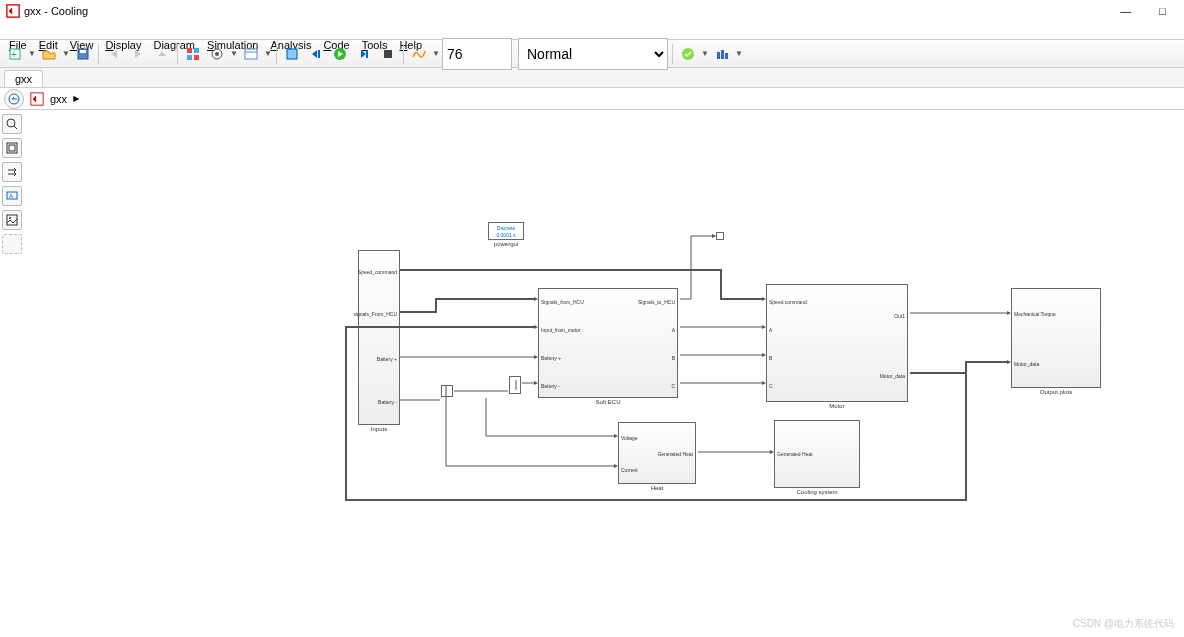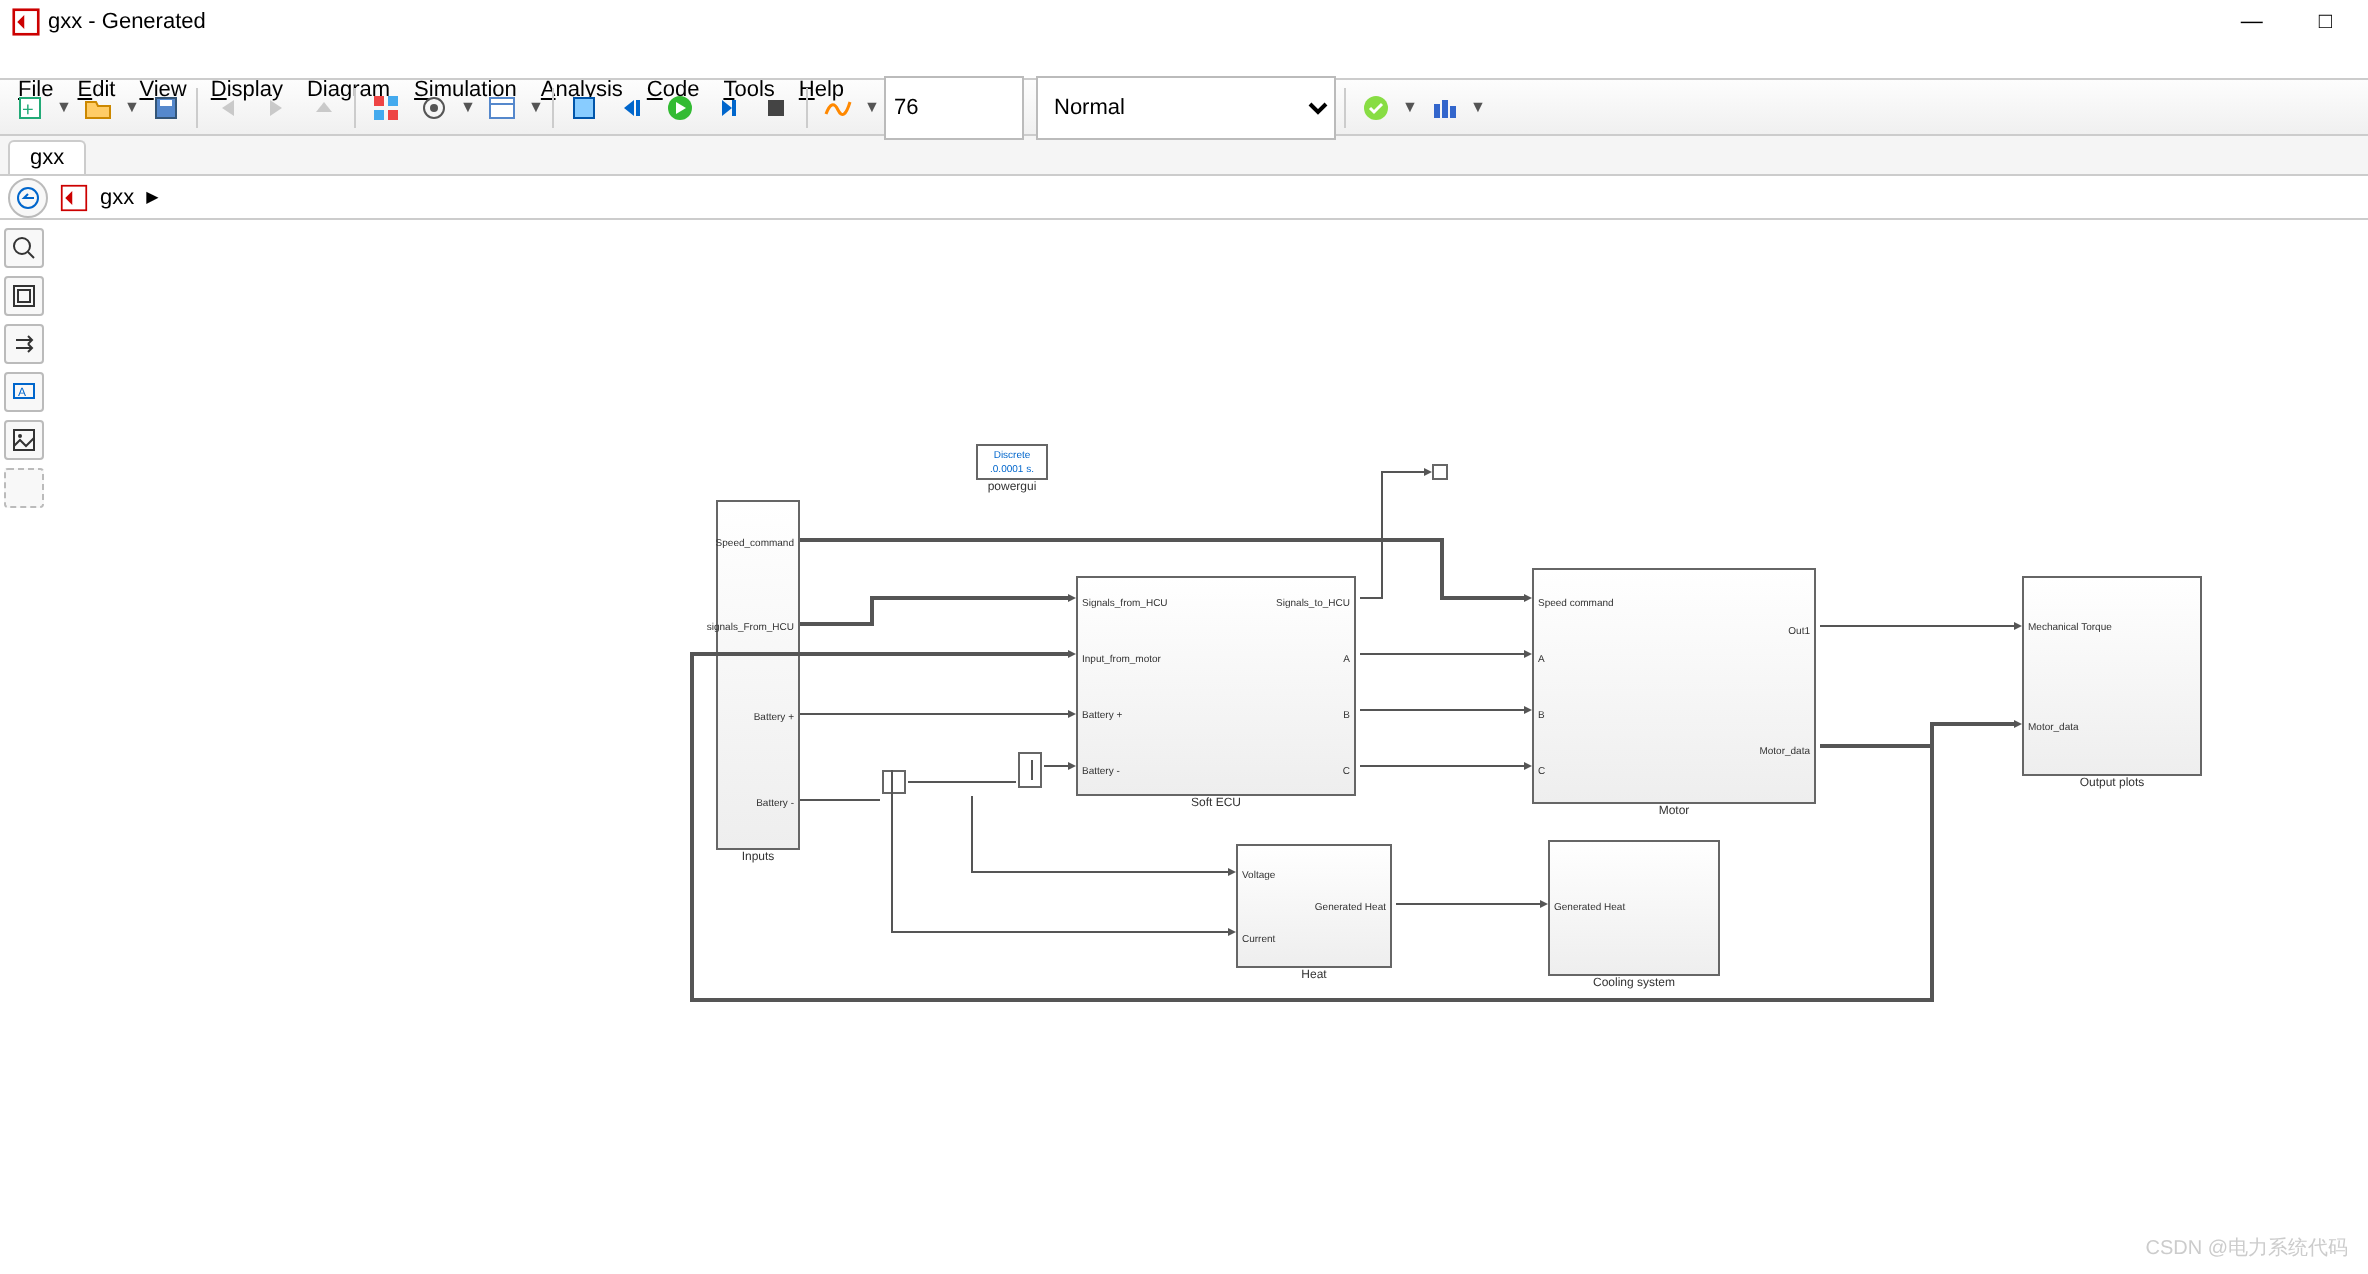--- a/index.html
+++ b/index.html
@@ -9,21 +9,21 @@
   .titlebar .icon-box svg{width:100%;height:100%;}
   .winbtns{position:absolute;top:0;right:0;display:flex;gap:28px;height:22px;align-items:center;padding:0 18px;}
   .winbtns span{font-size:11px;color:#000;}
   .menubar{height:18px;display:flex;gap:6px;padding:0 6px;font-size:11px;color:#000;align-items:center;border-bottom:1px solid #ccc;}
   .menubar span{padding:0 3px;margin-top:28px;}
   .menubar span u{text-decoration:underline;}
   .toolbar{height:28px;display:flex;align-items:center;padding:0 4px;gap:2px;border-bottom:1px solid #ccc;background:linear-gradient(#fdfdfd,#f0f0f0);}
   .tbtn{width:22px;height:22px;display:flex;align-items:center;justify-content:center;border:1px solid transparent;border-radius:2px;}
   .tdrop{width:8px;font-size:8px;color:#555;text-align:center;}
   .tsep{width:1px;height:20px;background:#ccc;margin:0 2px;}
-  .txtfield{height:32px;border:1px solid #bbb;background:#fff;font-size:11px;padding:0 4px;}
+  .txtfield{height:32px;border:1px solid #bbb;background:#fff;font-size:14px;padding:0 4px;}
   .tabrow{height:20px;display:flex;align-items:flex-end;padding:0 4px;background:#f5f5f5;border-bottom:1px solid #ccc;}
   .tab{font-size:11px;padding:2px 10px;border:1px solid #ccc;border-bottom:none;background:#fff;border-radius:3px 3px 0 0;}
   .crumbrow{height:22px;display:flex;align-items:center;gap:6px;padding:0 4px;border-bottom:1px solid #ccc;font-size:11px;}
   .sidetools{position:absolute;left:0;top:110px;width:26px;display:flex;flex-direction:column;gap:4px;padding:4px 2px;}
   .stbtn{width:20px;height:20px;border:1px solid #bbb;border-radius:2px;display:flex;align-items:center;justify-content:center;background:#f8f8f8;font-size:10px;}
   .canvas{position:absolute;left:26px;top:110px;right:0;bottom:0;background:#fff;overflow:hidden;}
   .block{position:absolute;border:1px solid #666;background:linear-gradient(#fff,#eee);font-size:6px;}
   .blocklabel{position:absolute;font-size:6px;color:#333;width:100%;text-align:center;}
   .port{position:absolute;font-size:5px;color:#333;white-space:nowrap;}
   .wm{position:absolute;right:10px;bottom:6px;font-size:10px;color:#ccc;}
@@ -32,21 +32,21 @@
 </head>
 <body>
 
 <div class="titlebar">
   <span class="icon-box">
     <svg viewBox="0 0 16 16">
         <rect x="1" y="1" width="14" height="14" fill="none" stroke="#c00" stroke-width="1.5"></rect>
         <path d="M3 8 L7 4 L7 12 Z" fill="#c00"></path>
       </svg>
   </span>
-  <span>gxx - Generated</span>
+  <span>gxx - Cooling</span>
   <div class="winbtns">
     <span>—</span>
     <span>□</span>
   </div>
 </div>
 
 <div class="menubar">
   <span><u>F</u>ile</span>
   <span><u>E</u>dit</span>
   <span><u>V</u>iew</span>

